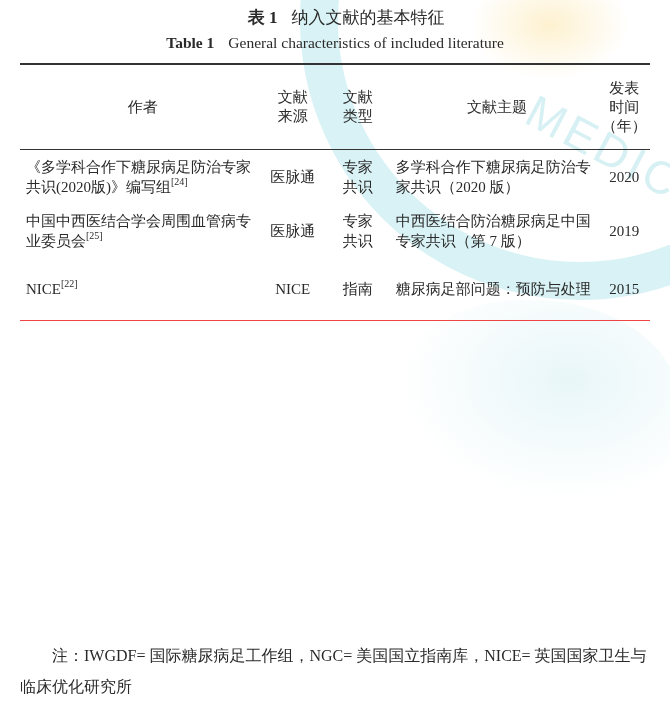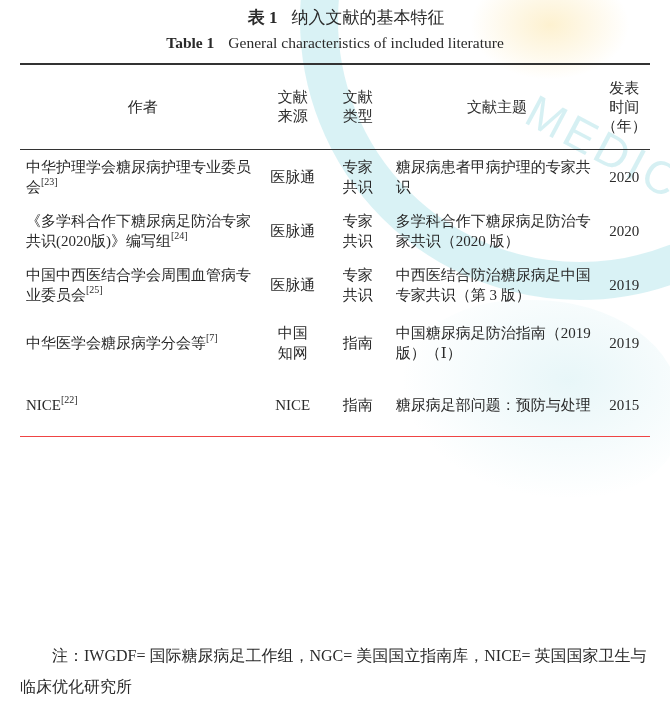--- a/index.html
+++ b/index.html
@@ -64,45 +64,31 @@
     <tr>
       <th class="c-author">作者</th>
       <th class="c-source">文献<br>来源</th>
       <th class="c-type">文献<br>类型</th>
       <th class="c-topic">文献主题</th>
       <th class="c-year">发表<br>时间<br>（年）</th>
     </tr>
   </thead>
   <tbody>
     <tr class="r">
-      <td class="c-author"><span>中华护理学会糖尿病护理专业委员会</span><sup>[23]</sup></td>
-      <td class="c-source">医脉通</td>
-      <td class="c-type">专家<br>共识</td>
-      <td class="c-topic">糖尿病患者甲病护理的专家共识</td>
-      <td class="c-year">2020</td>
-    </tr>
-    <tr class="r">
       <td class="c-author"><span>《多学科合作下糖尿病足防治专家共识(2020版)》编写组</span><sup>[24]</sup></td>
       <td class="c-source">医脉通</td>
       <td class="c-type">专家<br>共识</td>
       <td class="c-topic">多学科合作下糖尿病足防治专家共识（2020 版）</td>
       <td class="c-year">2020</td>
     </tr>
     <tr class="r">
       <td class="c-author"><span>中国中西医结合学会周围血管病专业委员会</span><sup>[25]</sup></td>
       <td class="c-source">医脉通</td>
       <td class="c-type">专家<br>共识</td>
-      <td class="c-topic">中西医结合防治糖尿病足中国专家共识（第 3 版）</td>
-      <td class="c-year">2019</td>
-    </tr>
-    <tr class="r-tall">
-      <td class="c-author"><span>中华医学会糖尿病学分会等</span><sup>[7]</sup></td>
-      <td class="c-source">中国<br>知网</td>
-      <td class="c-type">指南</td>
-      <td class="c-topic">中国糖尿病足防治指南（2019 版）（Ⅰ）</td>
+      <td class="c-topic">中西医结合防治糖尿病足中国专家共识（第 7 版）</td>
       <td class="c-year">2019</td>
     </tr>
     <tr class="r-tall">
       <td class="c-author"><span>NICE</span><sup>[22]</sup></td>
       <td class="c-source">NICE</td>
       <td class="c-type">指南</td>
       <td class="c-topic">糖尿病足部问题：预防与处理</td>
       <td class="c-year">2015</td>
     </tr>
   </tbody>

